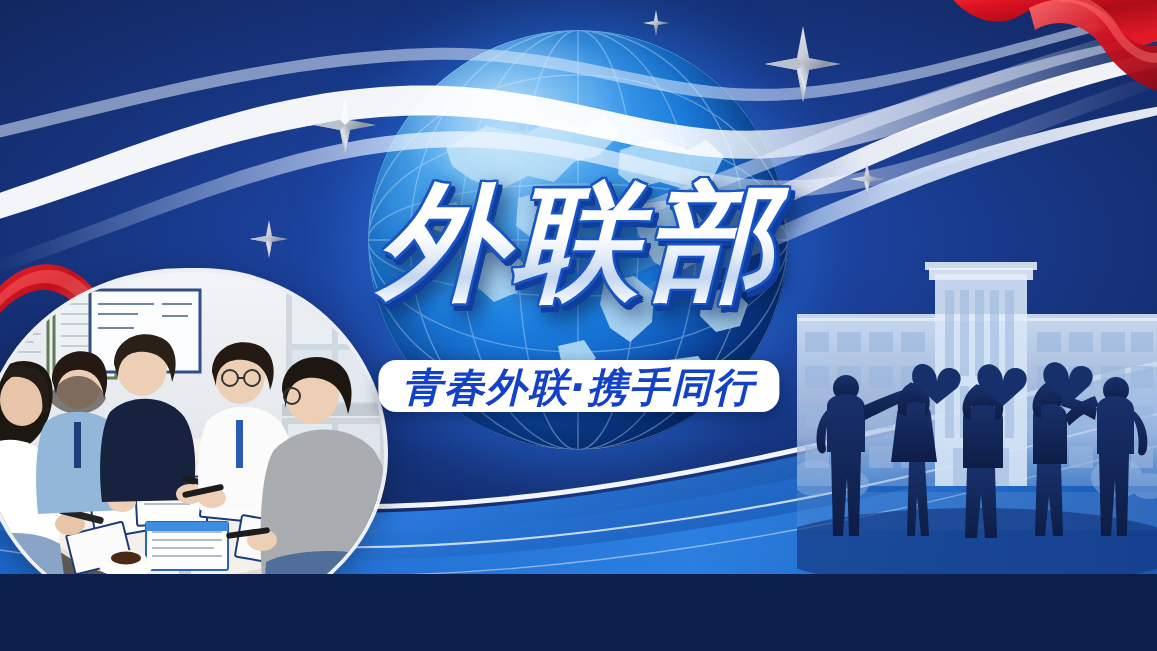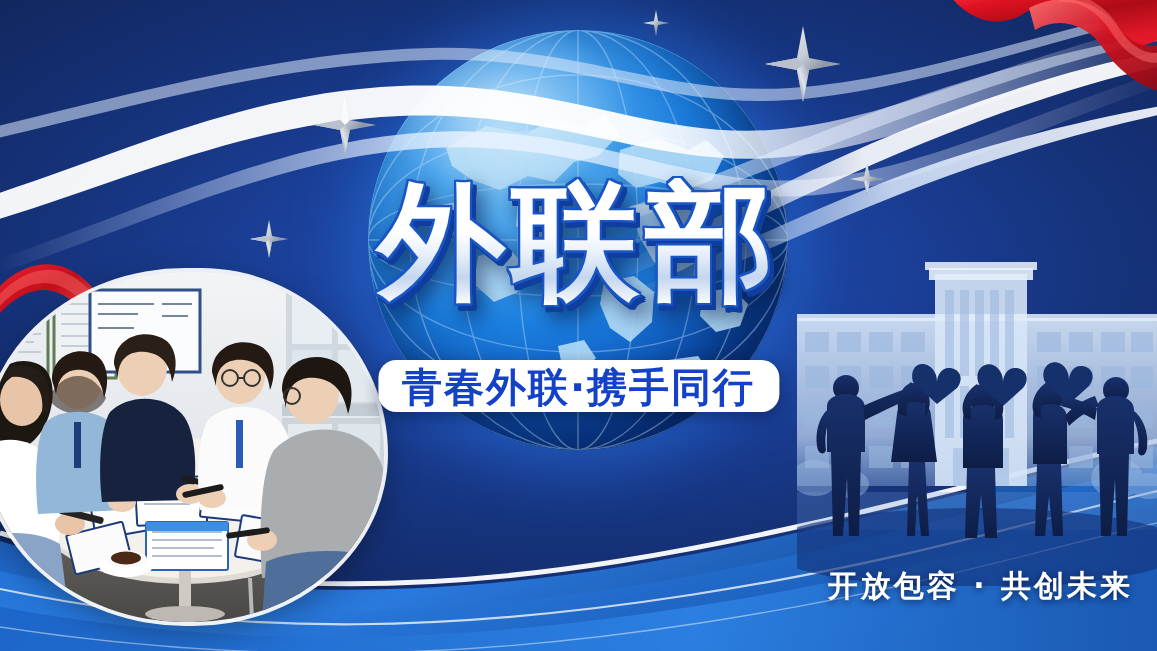--- a/index.html
+++ b/index.html
@@ -1,25 +1,26 @@
 <!DOCTYPE html>
 <html lang="zh"><head>
 <meta charset="utf-8">
 <title>外联部</title>
 <style>
   html,body{margin:0;padding:0;background:#0c1f4d;}
   body{font-family:"Liberation Sans","DejaVu Sans",sans-serif;}
 
   #poster{
     position:relative;
-    width:1157px;height:651px;
+    width:1157px;height:574px;
     overflow:hidden;
     background:
       radial-gradient(ellipse 70% 60% at 50% 42%, #1f54b8 0%, #1b4099 38%, #16337c 65%, #11275f 100%),
       linear-gradient(160deg,#16347f 0%,#1a3d8f 45%,#14306f 100%);
+    font-style: italic;
   }
   .noclick{pointer-events:none;}
 
   
   #globe-wrap{
     position:absolute;left:368px;top:30px;width:420px;height:500px;
   }
   #globe{
     position:absolute;left:0;top:0;width:420px;height:420px;border-radius:50%;
     background:
@@ -554,15 +555,14 @@
       </g>
     </svg>
   </div>
 
   <div id="title">外联部</div>
 
   <div id="subtitle-pill">
     <div id="subtitle-text">青春外联·携手同行</div>
   </div>
 
-  <div id="footer-slogan">开放包容 · 共创未来</div>
 
 </div>
 
 </body></html>

